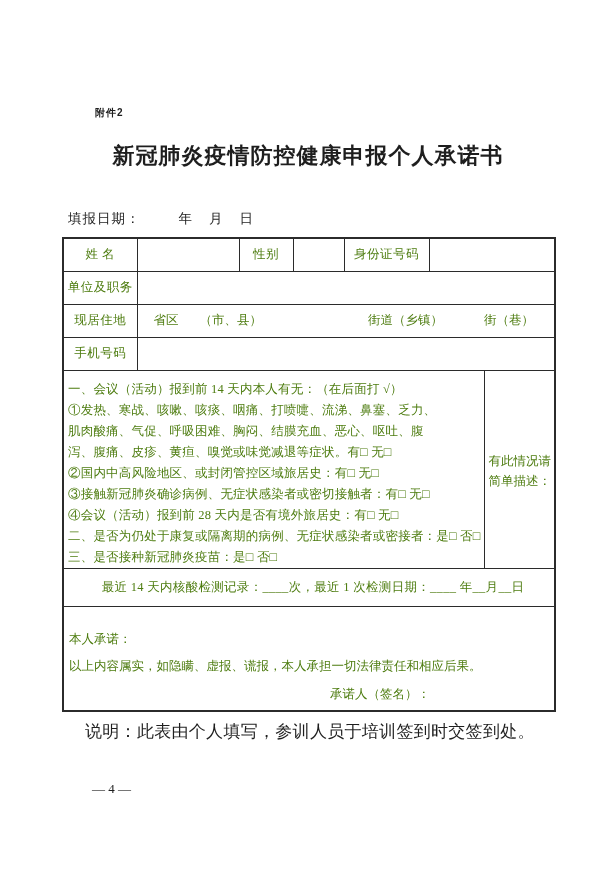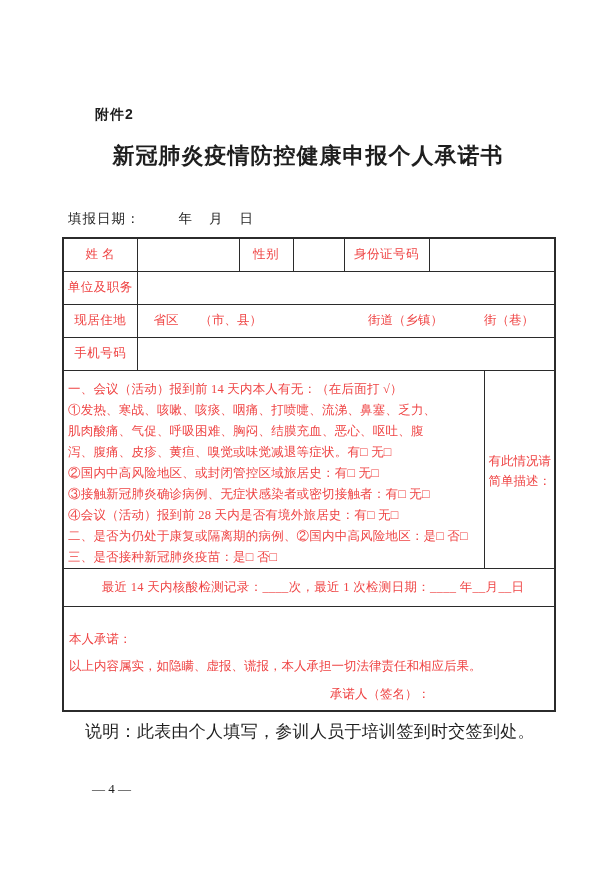--- a/index.html
+++ b/index.html
@@ -13,21 +13,21 @@
     color: #1e1e1e;
     font-family: "Liberation Serif", "DejaVu Serif", serif;
     overflow: hidden;
   }
   .attachment {
     position: absolute;
     left: 95px;
     top: 106px;
     font-family: "Liberation Sans", "DejaVu Sans", sans-serif;
     font-weight: bold;
-    font-size: 14px;
+    font-size: 10px;
     letter-spacing: 1px;
   }
   .title {
     position: absolute;
     top: 141px;
     left: 0;
     width: 100%;
     text-align: center;
     font-size: 22px;
     font-weight: bold;
@@ -45,21 +45,21 @@
   .date-line .ymd-d { margin-left: 16px; }
 
   table.form {
     position: absolute;
     left: 62px;
     top: 237px;
     width: 492px;
     border-collapse: collapse;
     table-layout: fixed;
     font-size: 12.5px;
-    color: #ef4444;
+    color: #4d7c0f;
   }
   table.form { border: 2px solid #2b2b2b; }
   table.form td {
     border: 1px solid #2b2b2b;
     vertical-align: middle;
     overflow: hidden;
   }
   td.label-cell { text-align: center; letter-spacing: 0.5px; }
   tr.r-basic { height: 33px; }
   td.res-value { padding: 0; }
@@ -169,21 +169,21 @@
 
     <tr class="r-questions">
       <td colspan="6" class="q-cell">
         <div class="q-line">一、会议（活动）报到前 14 天内本人有无：（在后面打 √）</div>
         <div class="q-line">①发热、寒战、咳嗽、咳痰、咽痛、打喷嚏、流涕、鼻塞、乏力、</div>
         <div class="q-line">肌肉酸痛、气促、呼吸困难、胸闷、结膜充血、恶心、呕吐、腹</div>
         <div class="q-line">泻、腹痛、皮疹、黄疸、嗅觉或味觉减退等症状。有□ 无□</div>
         <div class="q-line">②国内中高风险地区、或封闭管控区域旅居史：有□ 无□</div>
         <div class="q-line">③接触新冠肺炎确诊病例、无症状感染者或密切接触者：有□ 无□</div>
         <div class="q-line">④会议（活动）报到前 28 天内是否有境外旅居史：有□ 无□</div>
-        <div class="q-line">二、是否为仍处于康复或隔离期的病例、②国内中高风险地区：是□ 否□</div>
+        <div class="q-line">二、是否为仍处于康复或隔离期的病例、无症状感染者或密接者：是□ 否□</div>
         <div class="q-line">三、是否接种新冠肺炎疫苗：是□ 否□</div>
       </td>
       <td class="desc-cell">有此情况请简单描述：</td>
     </tr>
 
     <tr class="r-test">
       <td colspan="7" class="test-cell">最近 14 天内核酸检测记录：____次，最近 1 次检测日期：____ 年__月__日</td>
     </tr>
 
     <tr class="r-promise">

